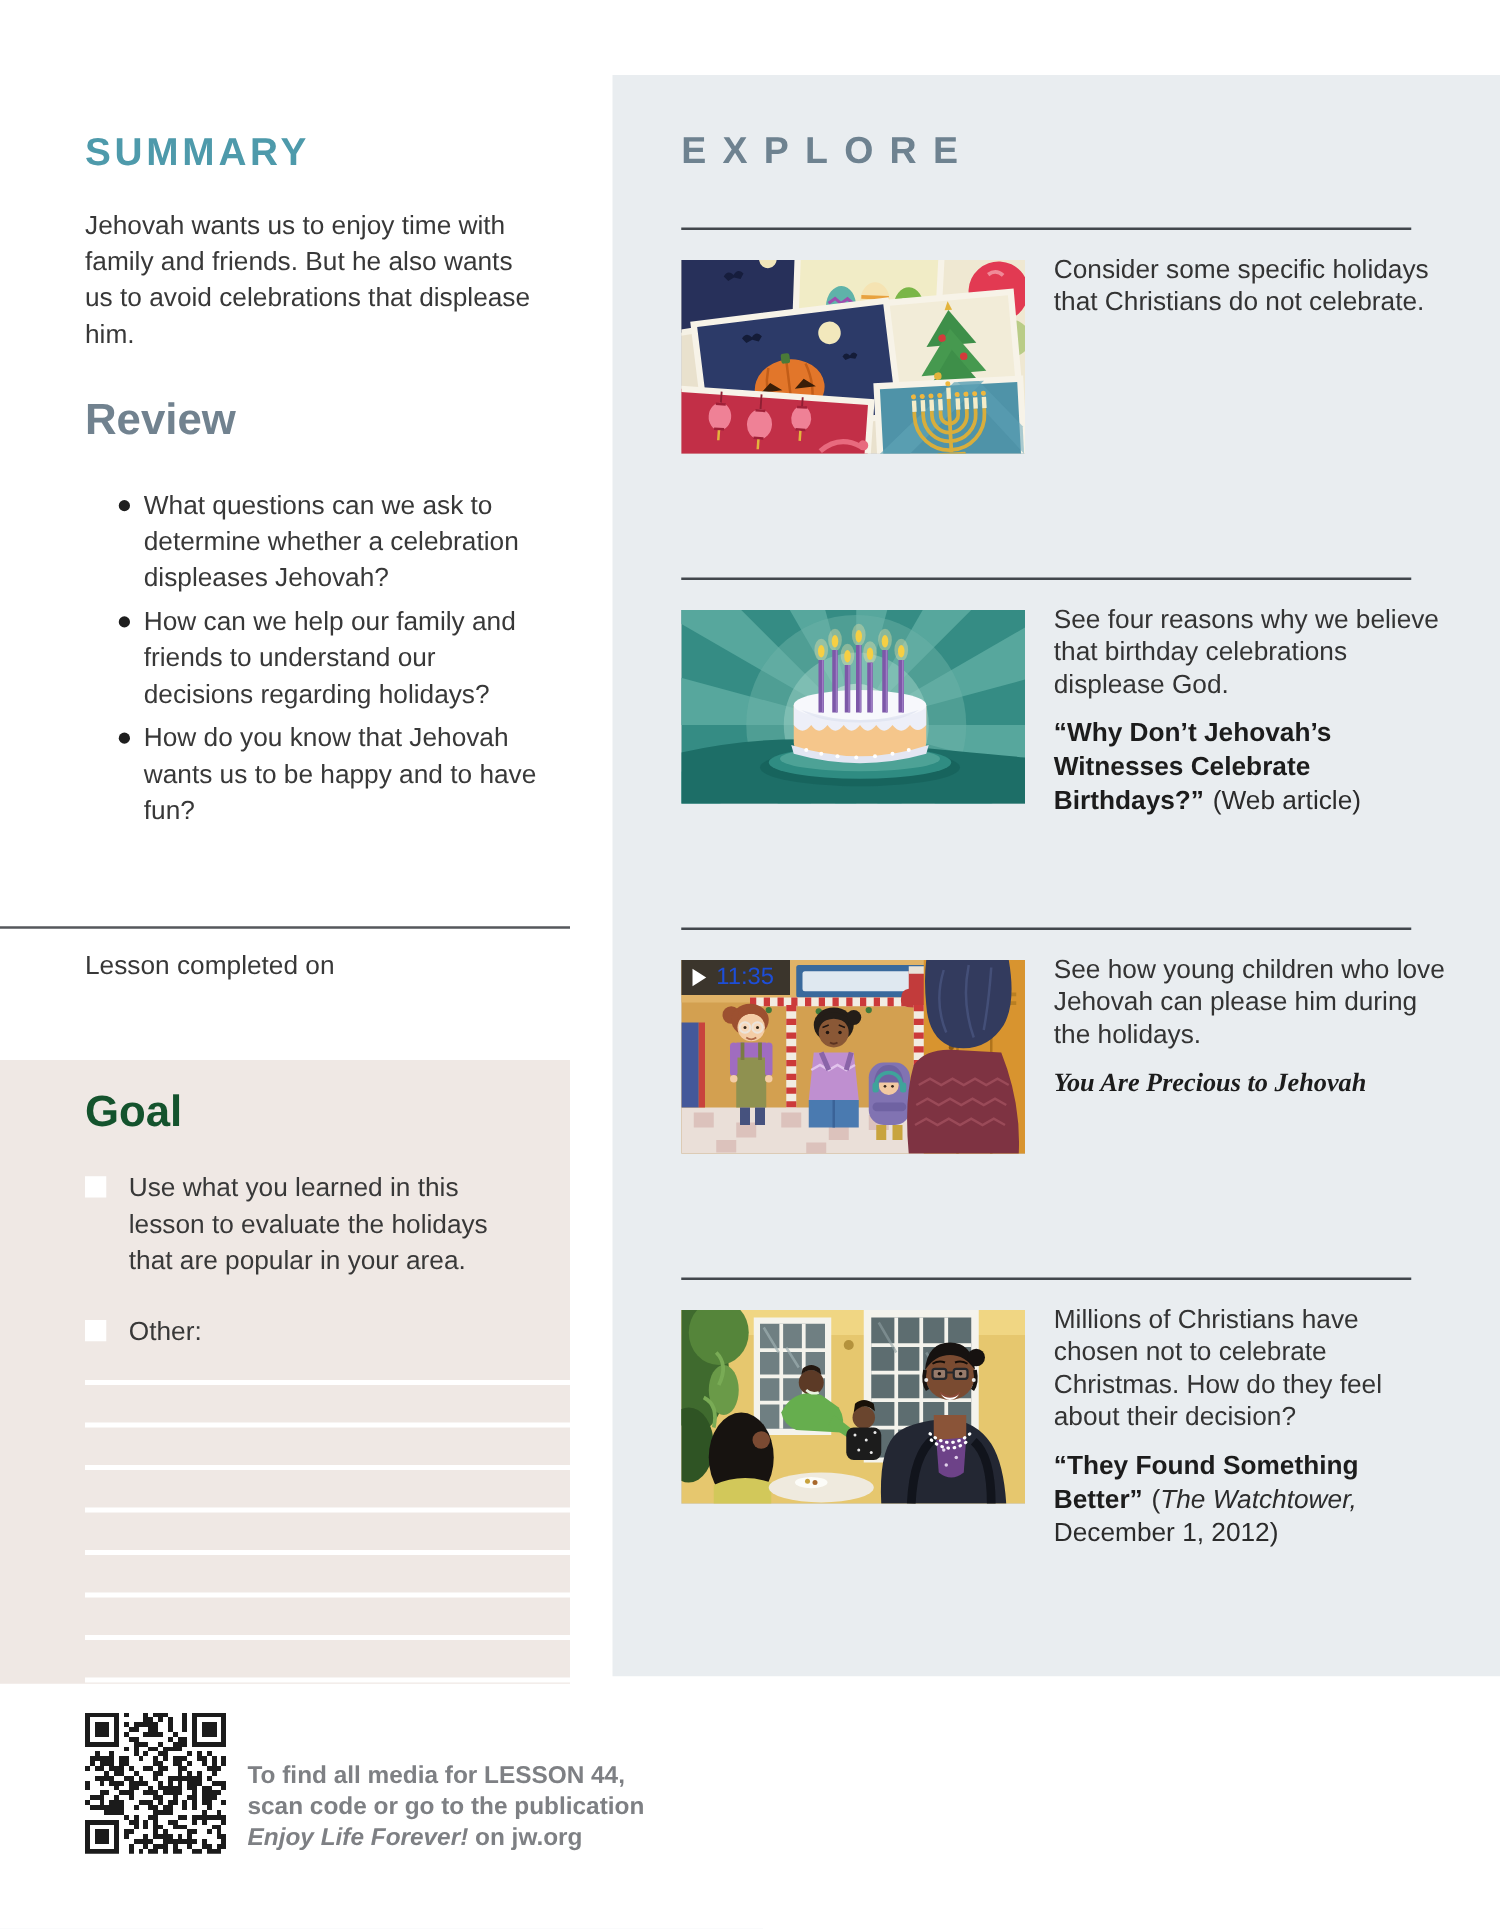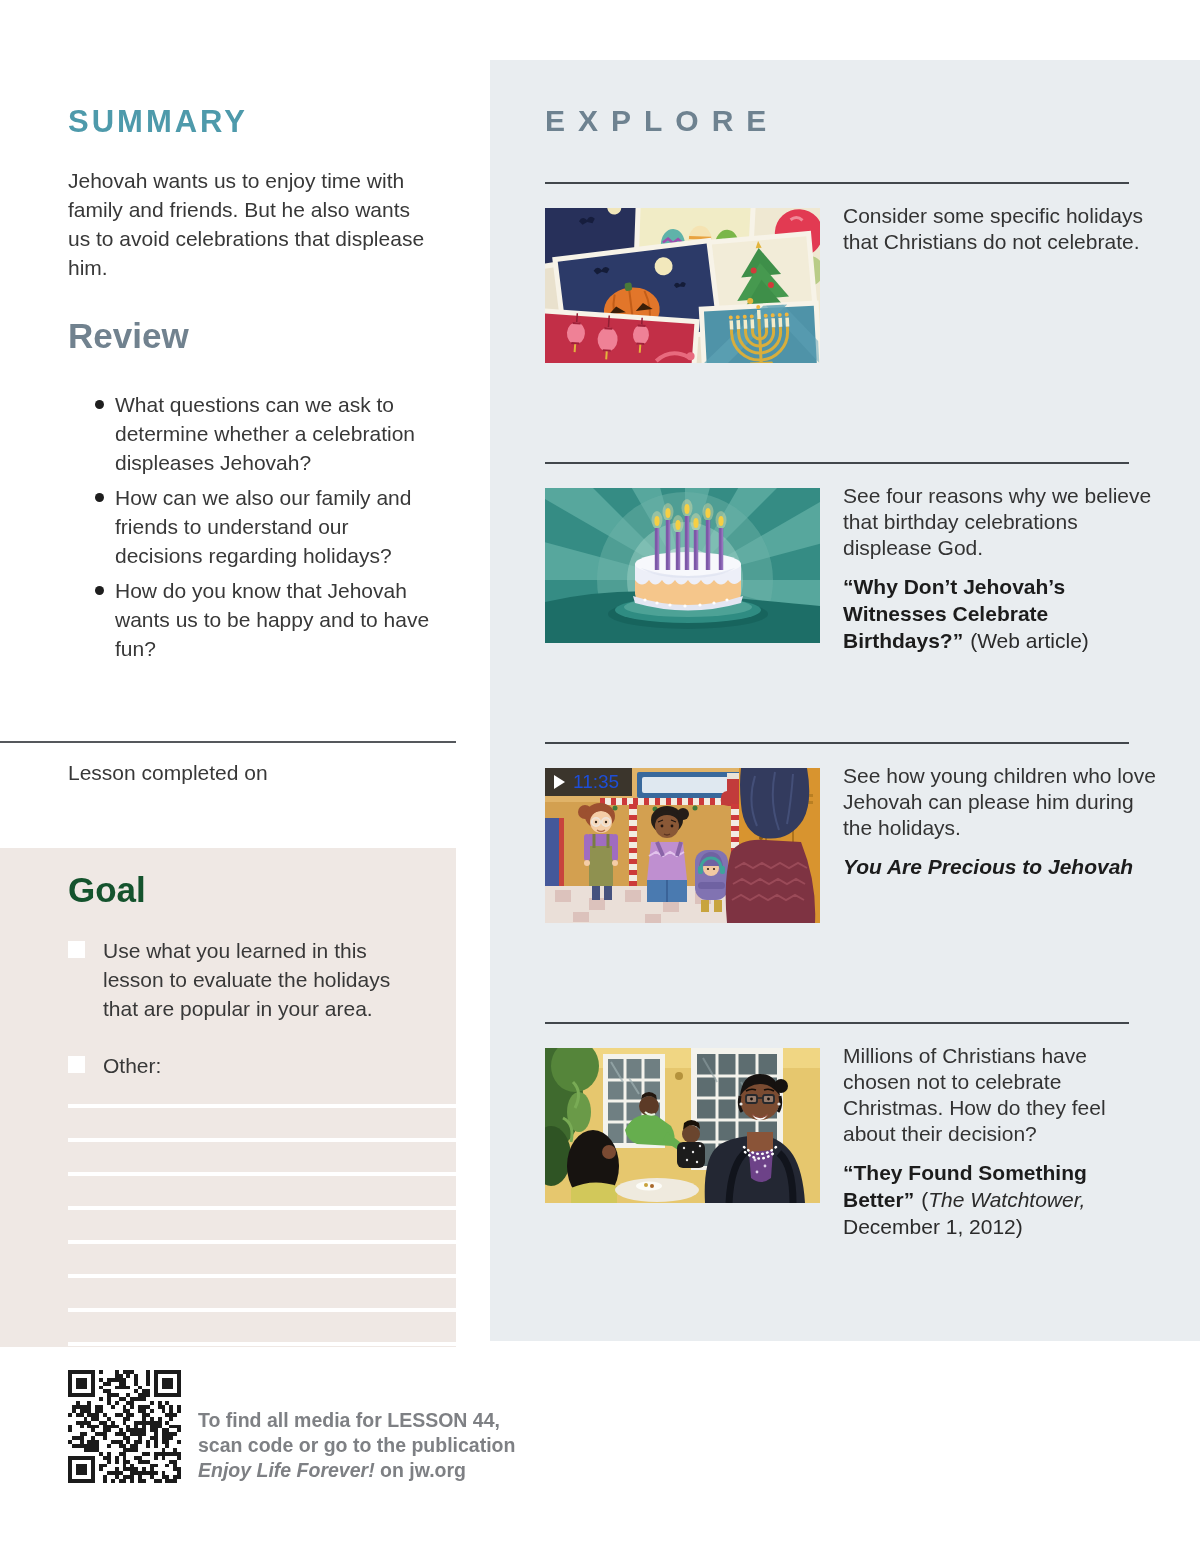--- a/index.html
+++ b/index.html
@@ -31,36 +31,36 @@
   .explore-panel{position:absolute;left:490px;top:60px;width:799px;height:1281px;background:#e9edf0;}
   .explore-heading{position:absolute;left:55px;top:44px;font-size:30px;font-weight:bold;letter-spacing:13px;color:#6e8290;margin:0;}
   .x-rule{position:absolute;left:55px;width:584px;height:0;border-top:2px solid #42474c;}
   .x-item{position:absolute;left:55px;width:622px;height:160px;}
   .x-media{position:absolute;left:0;top:0;width:275px;height:155px;overflow:hidden;background:#cccccc;}
   .x-media svg{display:block;width:100%;height:100%;}
   .x-text{position:absolute;left:298px;top:-5px;width:314px;}
   .x-desc{font-size:21px;line-height:26px;color:#333333;margin:0;}
   .x-title{margin:12px 0 0 0;font-size:21px;line-height:27px;font-weight:bold;color:#1c1c1c;}
   .x-title .x-source{font-weight:normal;color:#2b2b2b;margin-left:7px;}
-  .title-italic{font-style:italic;}
+  .title-italic{font-style:italic;font-family:Liberation Serif, serif;}
   .video-badge{position:absolute;left:0;top:0;display:flex;align-items:center;gap:8px;background:rgba(35,35,35,.88);color:#1d4ed8;padding:3px 13px 3px 9px;font-size:19px;}
   .play-icon{width:0;height:0;border-left:11px solid #ffffff;border-top:7px solid transparent;border-bottom:7px solid transparent;}
 </style>
 </head>
 <body>
 
 <div>
 
   <h1 class="summary-heading">SUMMARY</h1>
   <p class="summary-body">Jehovah wants us to enjoy time with family and friends. But he also wants us to avoid celebrations that displease him.</p>
 
   <h2 class="review-heading">Review</h2>
   <ul class="review-list">
     <li>What questions can we ask to determine whether a celebration displeases Jehovah?</li>
-    <li>How can we also our family and friends to understand our decisions regarding holidays?</li>
+    <li>How can we help our family and friends to understand our decisions regarding holidays?</li>
     <li>How do you know that Jehovah wants us to be happy and to have fun?</li>
   </ul>
 
   <div class="left-rule"></div>
   <p class="lesson-completed">Lesson completed on</p>
 
   <section class="goal-box">
     <h2 class="goal-heading">Goal</h2>
     <div class="goal-item first">
       <span class="checkbox"></span>

